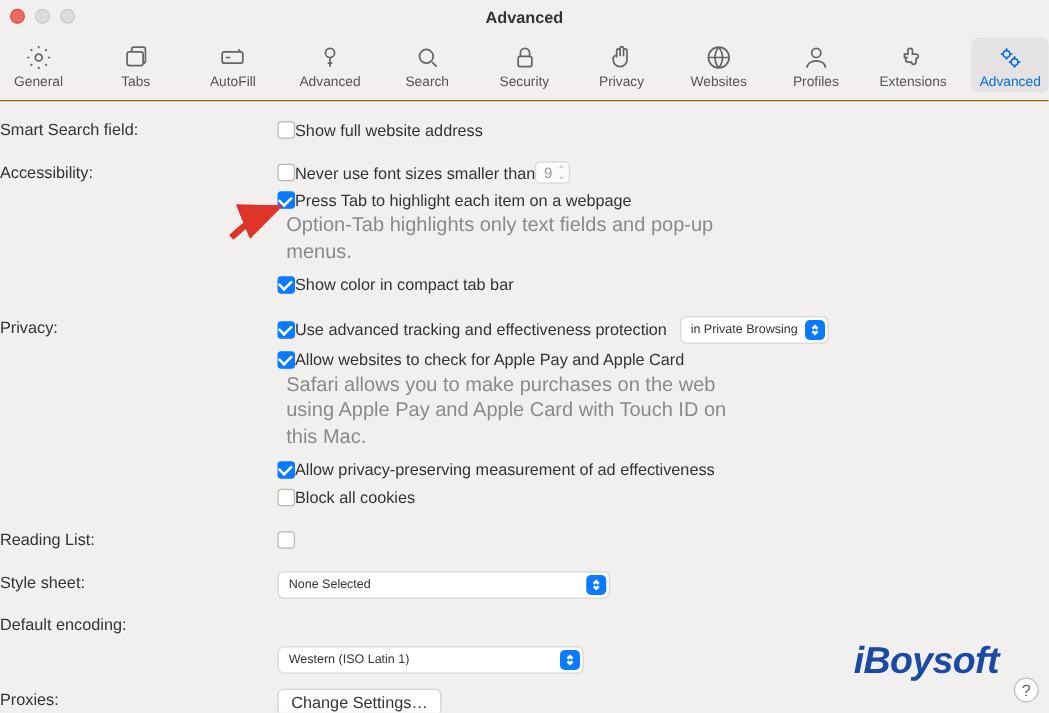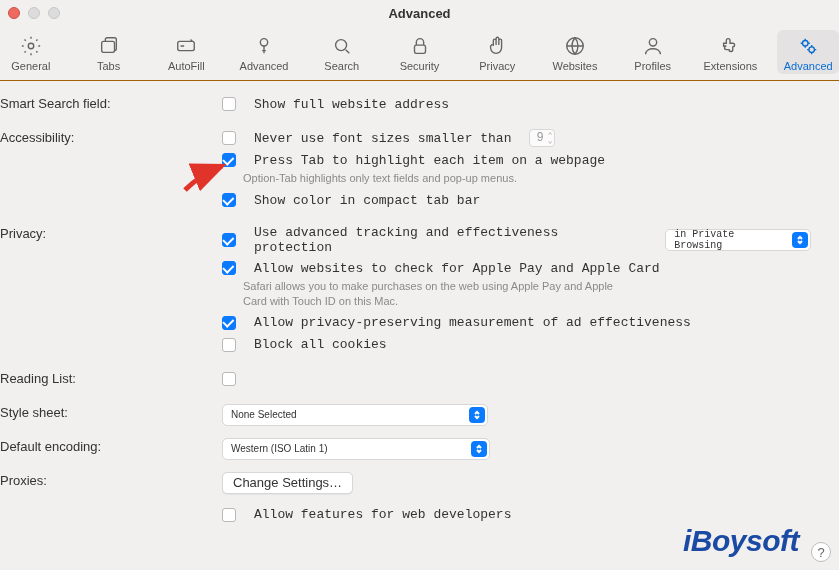--- a/index.html
+++ b/index.html
@@ -50,34 +50,34 @@
   .tb-label { font-size: 11px; margin-top: 2px; }
 
   .content { padding: 14px 28px 0 0; }
   .row { display: flex; align-items: flex-start; margin-bottom: 12px; }
   .label-col {
     width: 222px; min-width: 222px;
     text-align: left; padding-right: 8px; padding-top: 1px;
     color: #333;
   }
   .ctrl-col { flex: 1; }
-  .ck-line { display: flex; align-items: center; gap: 18px; min-height: 18px; margin-bottom: 4px; font-family: Liberation Mono, monospace;}
+  .ck-line { display: flex; align-items: center; gap: 0; min-height: 18px; margin-bottom: 4px;}
   .checkbox {
     width: 14px; height: 14px; border-radius: 3px;
     border: 1px solid #b8b8b8; background: #fff;
     display: inline-flex; align-items: center; justify-content: center;
     flex-shrink: 0;
   }
   .checkbox.checked { background: #0a7aff; border-color: #0a7aff; }
   .checkbox.checked::after {
     content: ""; width: 8px; height: 5px;
     border-left: 2px solid #fff; border-bottom: 2px solid #fff;
     transform: rotate(-45deg) translate(0px,-1px);
   }
-  .hint { font-size: 11px; color: #8a8a8a; margin-left: 21px; margin-top: -2px; margin-bottom: 6px; max-width: 380px; line-height: 1.3;}
+  .hint { font-size: 16px; color: #8a8a8a; margin-left: 7px; margin-top: -2px; margin-bottom: 6px; max-width: 380px; line-height: 1.3;}
   .num-sel {
     display: inline-flex; align-items: center; gap: 4px;
     background: #fbfbfb; border: 1px solid #d7d7d7; border-radius: 4px;
     padding: 0 2px 0 6px; height: 18px; font-size: 12px; color: #999;
   }
   .arrows { display:flex; flex-direction:column; line-height:5px; font-size:8px; color:#aaa;}
   .popup {
     display: inline-flex; align-items: center; justify-content: space-between;
     background: #fff; border: 1px solid #d7d7d7; border-radius: 5px;
     height: 22px; padding: 0 2px 0 8px; font-size: 10px;
@@ -93,21 +93,21 @@
     background: #fff; border: 1px solid #d7d7d7; border-radius: 5px;
     height: 22px; padding: 0 10px; font-size: 13px;
     box-shadow: 0 0.5px 1px rgba(0,0,0,0.05);
     text-align: center;
   }
   .arrow-annotation {
     position: absolute; left: 180px; top: 160px; pointer-events: none;
   }
   .arrow-annotation svg { width: 50px; height: 35px; }
   .watermark {
-    position: absolute; right: 40px; bottom: 12px;
+    position: absolute; right: 40px; bottom: 24px;
     font-size: 30px; font-weight: 800; font-style: italic;
     color: #1a4aa3; letter-spacing: -0.5px; text-align: right;
   }
   .help {
     position: absolute; right: 8px; bottom: 8px;
     width: 20px; height: 20px; border-radius: 50%;
     border: 1px solid #bdbdbd; background: #fff;
     display: flex; align-items: center; justify-content: center;
     font-size: 13px; color: #666;
   }
@@ -310,21 +310,21 @@
               <path d="M3 4l2-2 2 2M3 6l2 2 2-2"></path>
             </svg>
           </span>
       </span>
     </div>
   </div>
 
   <div class="row">
     <div class="label-col">Default encoding:</div>
     <div class="ctrl-col">
-      <span class="popup" style="width:268px;">
+      <span class="popup" style="width:245px;margin-top:26px;">
         <span>Western (ISO Latin 1)</span>
         <span class="end">
             <svg viewBox="0 0 10 10">
               <path d="M3 4l2-2 2 2M3 6l2 2 2-2"></path>
             </svg>
           </span>
       </span>
     </div>
   </div>
 

